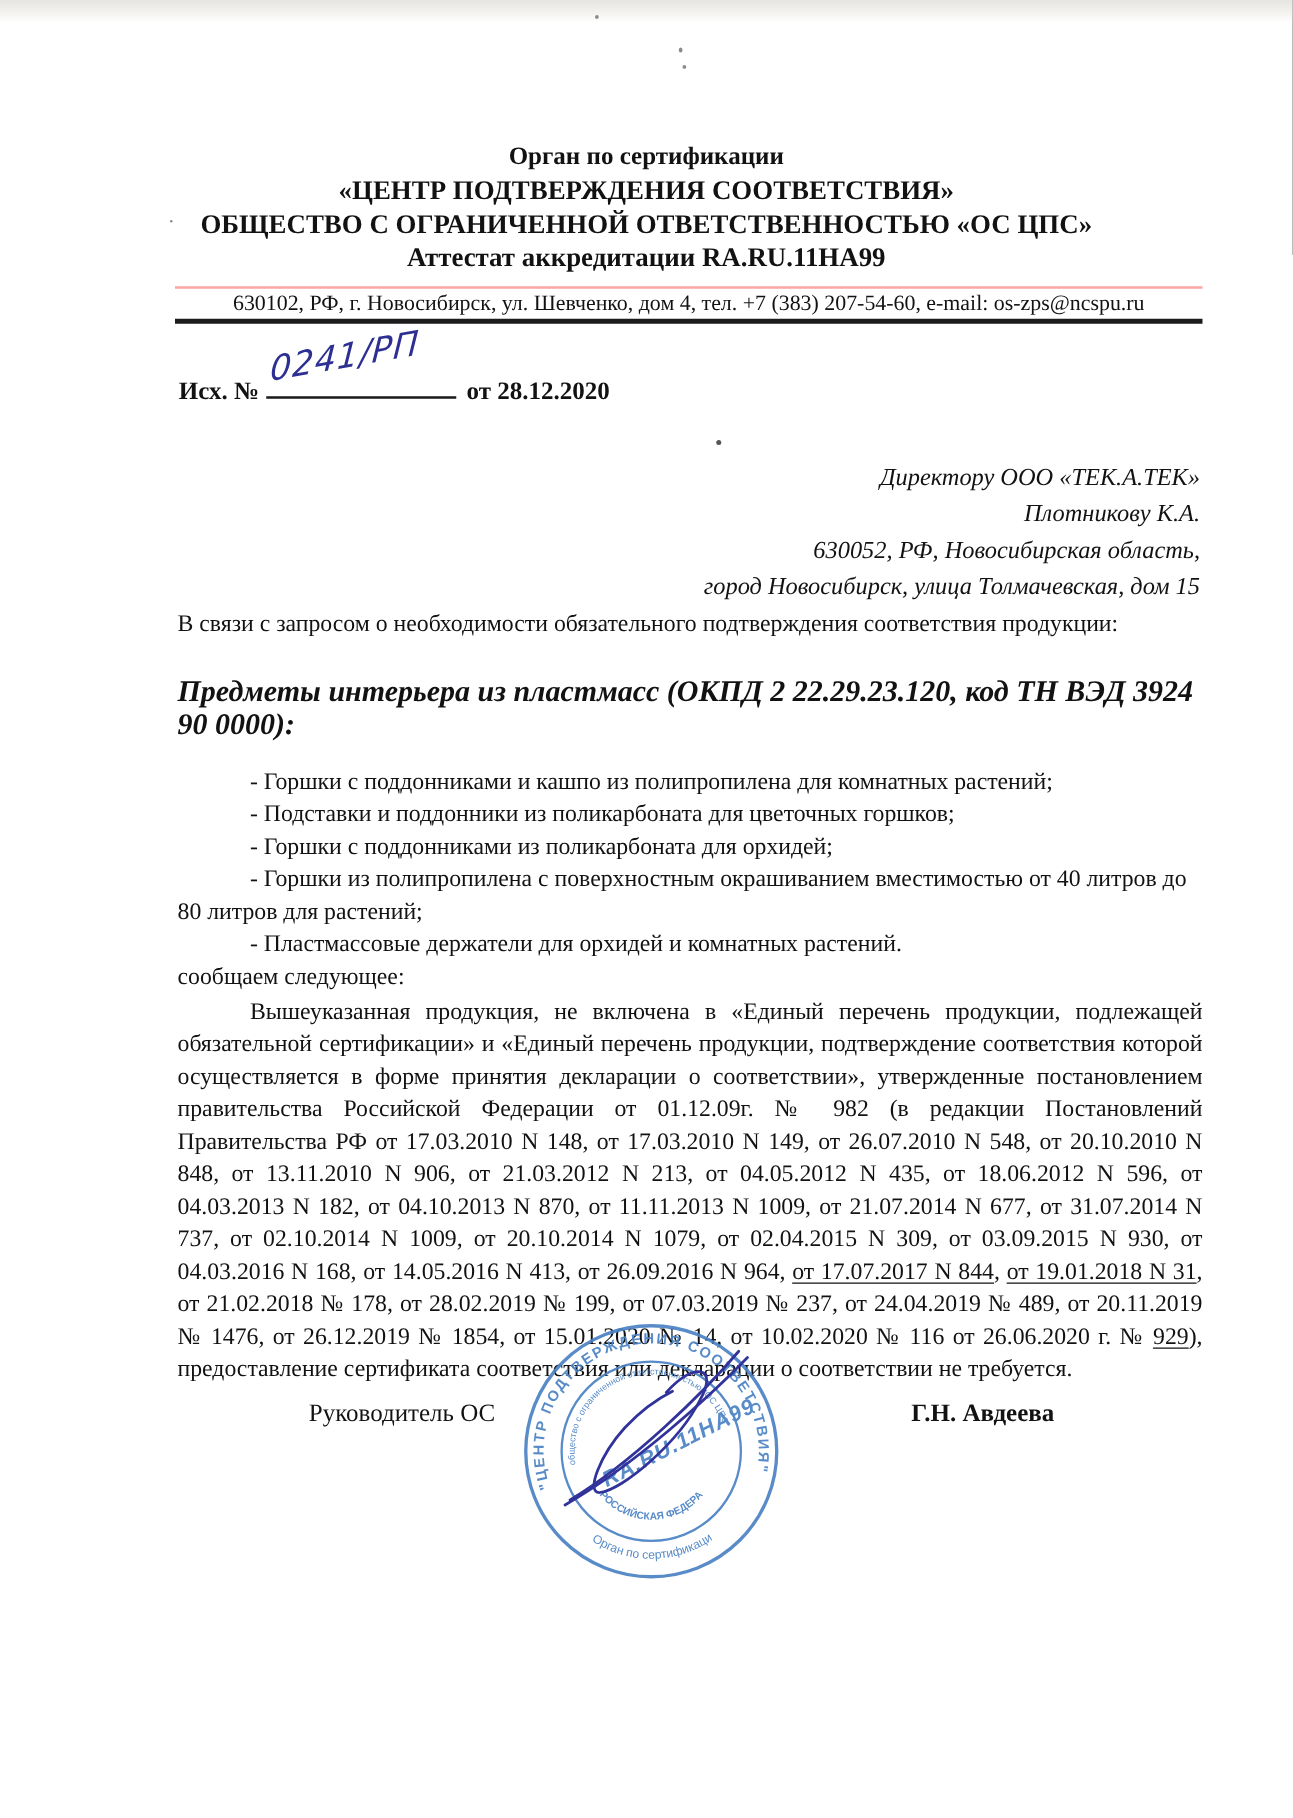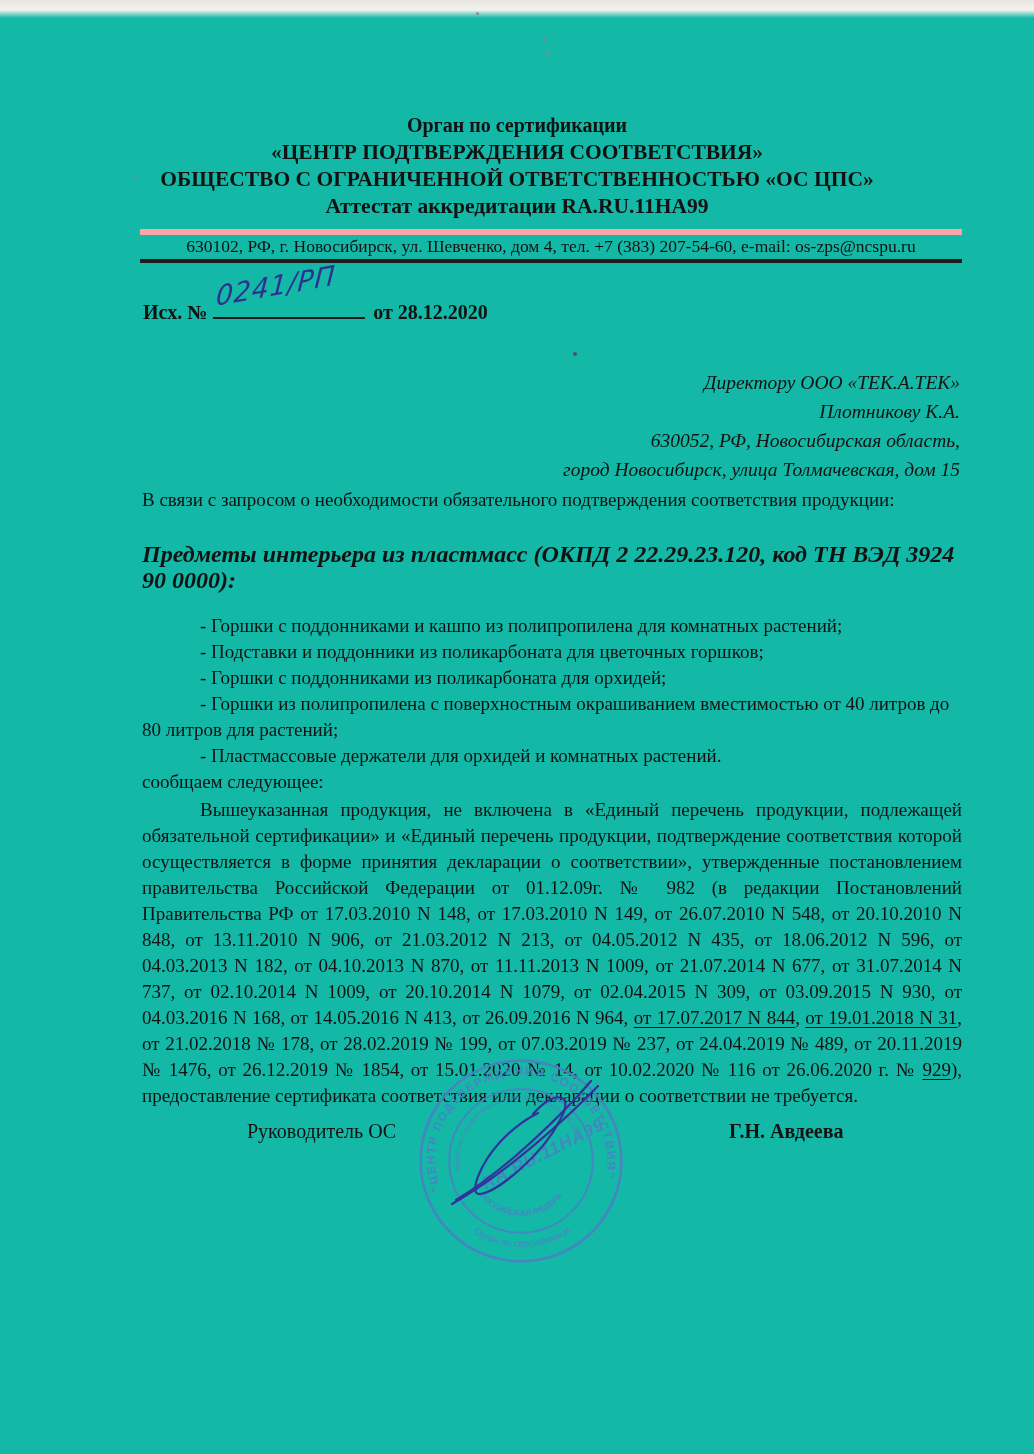--- a/index.html
+++ b/index.html
@@ -1,40 +1,40 @@
 <!DOCTYPE html>
 <html><head>
 <meta charset="utf-8">
 <style>
   html,body{margin:0;padding:0;background:#8a8a8a;}
   .page{
     position:relative;
     width:1034px;height:1454px;
     margin:0 auto;
-    background:#14b8a6;
+    background:#ffffff;
     font-family:"Liberation Serif","DejaVu Serif",serif;
     color:#121212;
     overflow:hidden;
   }
   .scan-band{
     position:absolute;top:0;left:0;width:100%;height:18px;
     background:linear-gradient(180deg,#e7e5e2 0%,#f3f2ef 55%,rgba(255,255,255,0) 100%);
   }
   .speck{position:absolute;background:#8a8a8a;border-radius:50%;}
 
   
   .letterhead{
     position:absolute;top:112px;left:0;width:100%;
     text-align:center;font-weight:bold;line-height:27px;
   }
   .lh-line1{font-size:20px;}
   .lh-line2,.lh-line3,.lh-line4{font-size:21.5px;text-align:center;}
   .addrbar{
     position:absolute;top:229px;left:140px;width:822px;
-    border-top:6px solid #fca5a5;border-bottom:4px solid #1c1c1c;
+    border-top:2px solid #fca5a5;border-bottom:4px solid #1c1c1c;
     text-align:center;font-size:17.5px;padding:1px 0 2px 0;
   }
 
   
   .refline{
     position:absolute;top:297px;left:143px;
     font-size:20px;font-weight:bold;white-space:nowrap;
   }
   .ref-blank{
     display:inline-block;position:relative;

